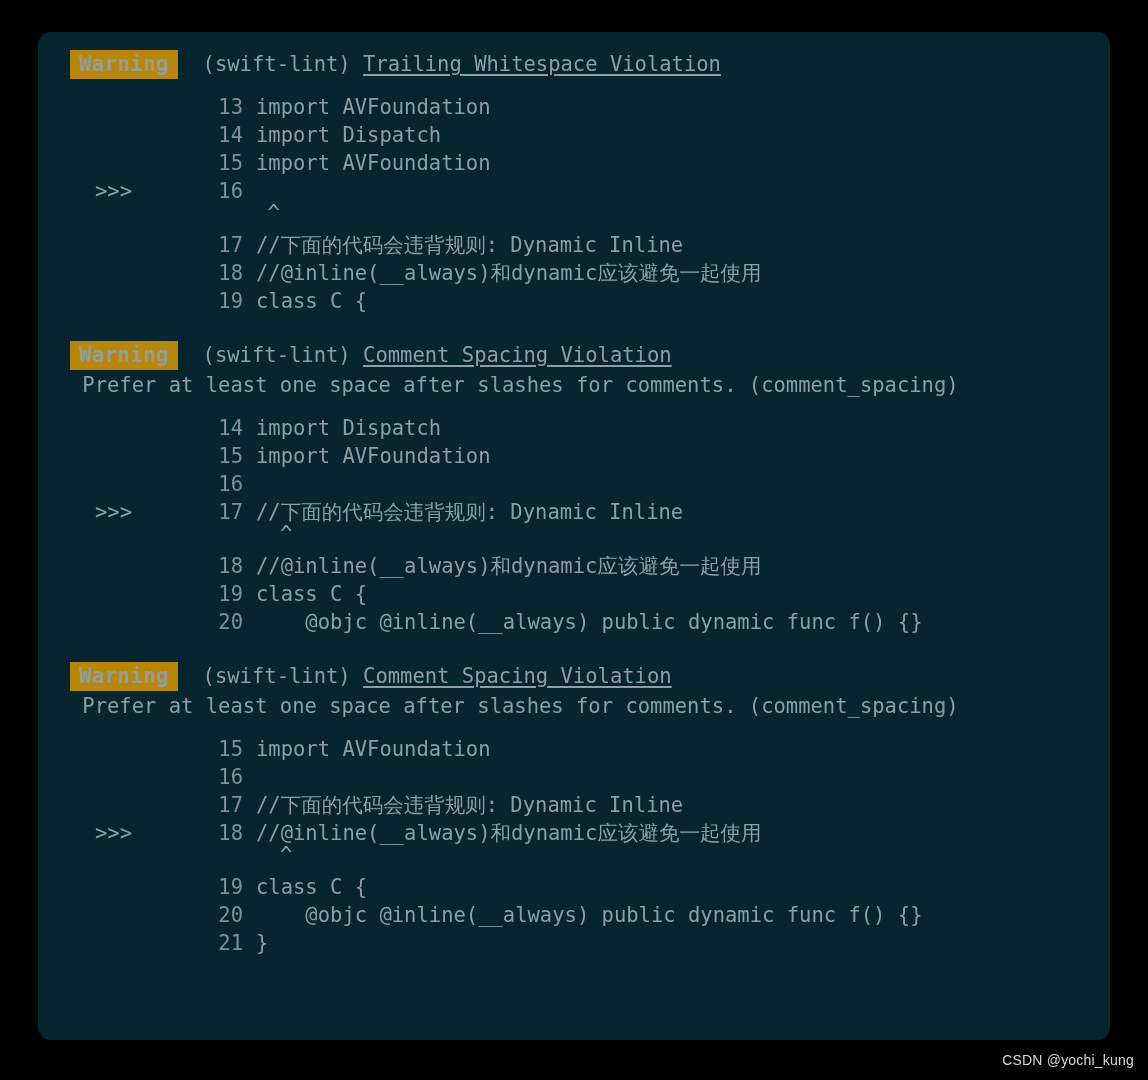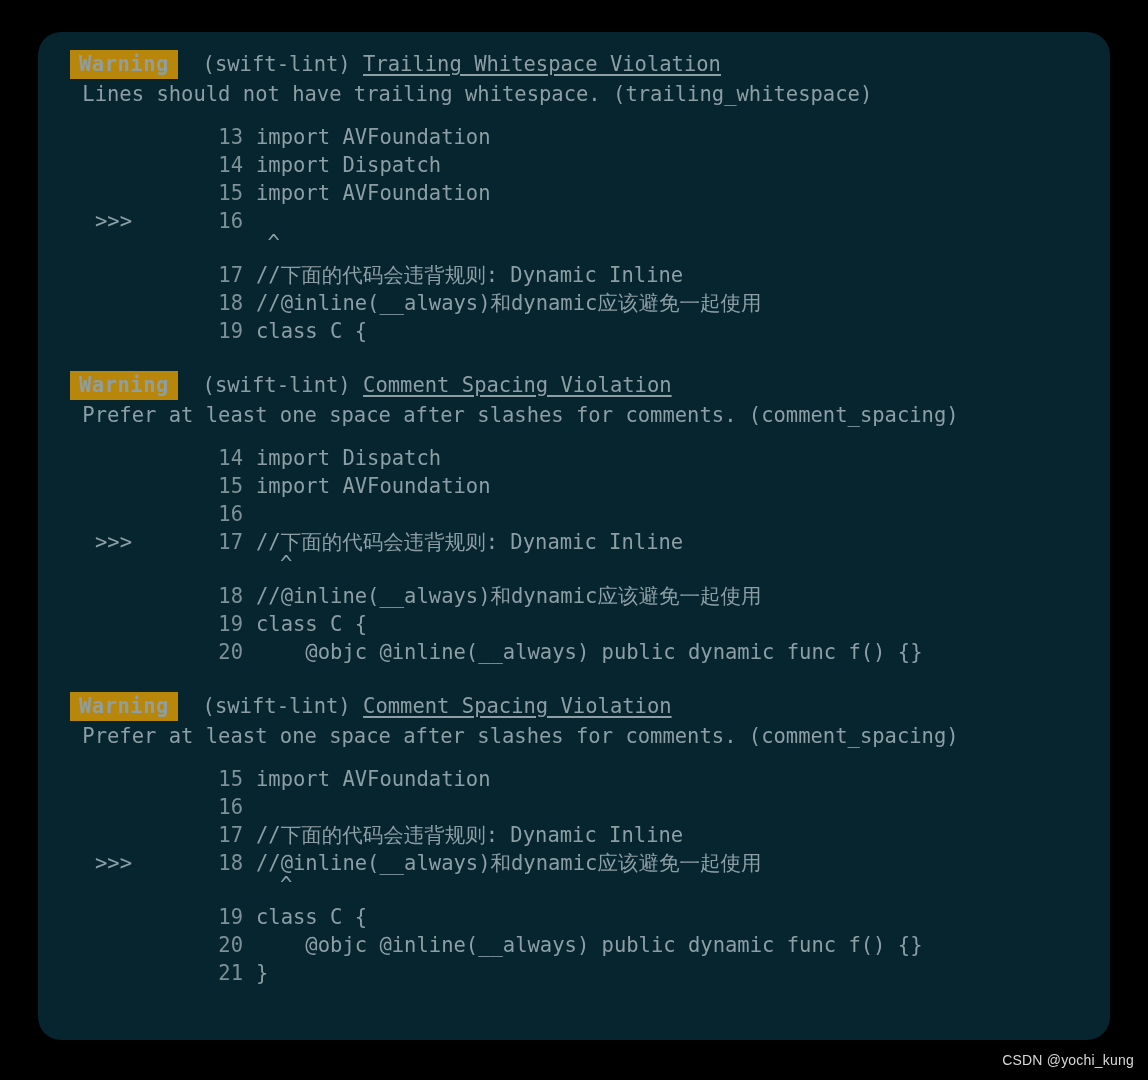--- a/index.html
+++ b/index.html
@@ -15,21 +15,21 @@
     position: relative;
   }
 
   #panel {
     position: absolute;
     left: 38px;
     top: 32px;
     width: 1072px;
     height: 1008px;
     background: #06252f;
-    border-radius: 23px;
+    border-radius: 13px;
     box-sizing: border-box;
     padding: 18px 0 0 0;
     overflow: hidden;
   }
 
   .violation {
     margin-bottom: 0px;
   }
 
   .vhead {
@@ -138,21 +138,20 @@
     letter-spacing: 0.2px;
   }
 </style>
 </head>
 <body>
 
 <div id="panel">
   <div id="violations-container">
       <div class="violation">
         <div class="vhead"><span class="badge">Warning</span><span class="vhead-rest">  </span><span class="vhead-rest">(swift-lint)</span><span> </span><span class="rule-link">Trailing Whitespace Violation</span></div>
-        <div class="vdesc"> Lines should not have trailing whitespace. (trailing_whitespace)</div>
         <div class="codeblock"><div class="codeline"><span class="gutter-marker"></span><span class="lineno">13</span><span class="codetext">import AVFoundation</span></div><div class="codeline"><span class="gutter-marker"></span><span class="lineno">14</span><span class="codetext">import Dispatch</span></div><div class="codeline"><span class="gutter-marker"></span><span class="lineno">15</span><span class="codetext">import AVFoundation</span></div><div class="codeline"><span class="gutter-marker">&gt;&gt;&gt;</span><span class="lineno">16</span><span class="codetext"></span></div><div class="caretline"><span class="caret-spacer" style="flex-basis: 229.6px; width: 229.6px;"></span><span class="caret-mark">^</span></div><div class="codeline"><span class="gutter-marker"></span><span class="lineno">17</span><span class="codetext">//下面的代码会违背规则: Dynamic Inline</span></div><div class="codeline"><span class="gutter-marker"></span><span class="lineno">18</span><span class="codetext">//@inline(__always)和dynamic应该避免一起使用</span></div><div class="codeline"><span class="gutter-marker"></span><span class="lineno">19</span><span class="codetext">class C {</span></div></div>
       </div>
       <div class="section-gap"></div>
       <div class="violation">
         <div class="vhead"><span class="badge">Warning</span><span class="vhead-rest">  </span><span class="vhead-rest">(swift-lint)</span><span> </span><span class="rule-link">Comment Spacing Violation</span></div>
         <div class="vdesc"> Prefer at least one space after slashes for comments. (comment_spacing)</div>
         <div class="codeblock"><div class="codeline"><span class="gutter-marker"></span><span class="lineno">14</span><span class="codetext">import Dispatch</span></div><div class="codeline"><span class="gutter-marker"></span><span class="lineno">15</span><span class="codetext">import AVFoundation</span></div><div class="codeline"><span class="gutter-marker"></span><span class="lineno">16</span><span class="codetext"></span></div><div class="codeline"><span class="gutter-marker">&gt;&gt;&gt;</span><span class="lineno">17</span><span class="codetext">//下面的代码会违背规则: Dynamic Inline</span></div><div class="caretline"><span class="caret-spacer" style="flex-basis: 241.9px; width: 241.9px;"></span><span class="caret-mark">^</span></div><div class="codeline"><span class="gutter-marker"></span><span class="lineno">18</span><span class="codetext">//@inline(__always)和dynamic应该避免一起使用</span></div><div class="codeline"><span class="gutter-marker"></span><span class="lineno">19</span><span class="codetext">class C {</span></div><div class="codeline"><span class="gutter-marker"></span><span class="lineno">20</span><span class="codetext">    @objc @inline(__always) public dynamic func f() {}</span></div></div>
       </div>
       <div class="section-gap"></div>
       <div class="violation">

